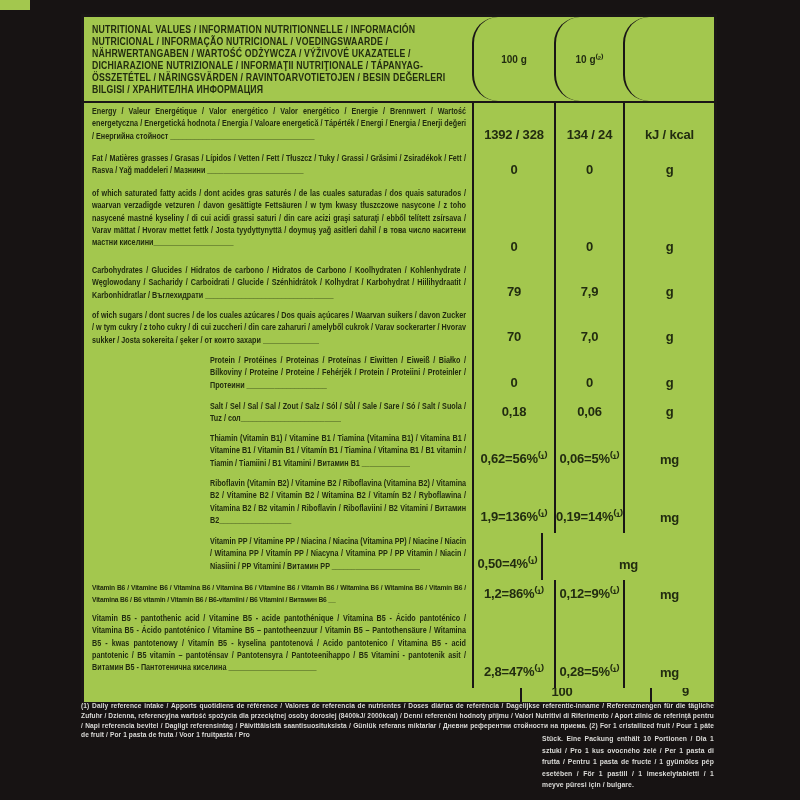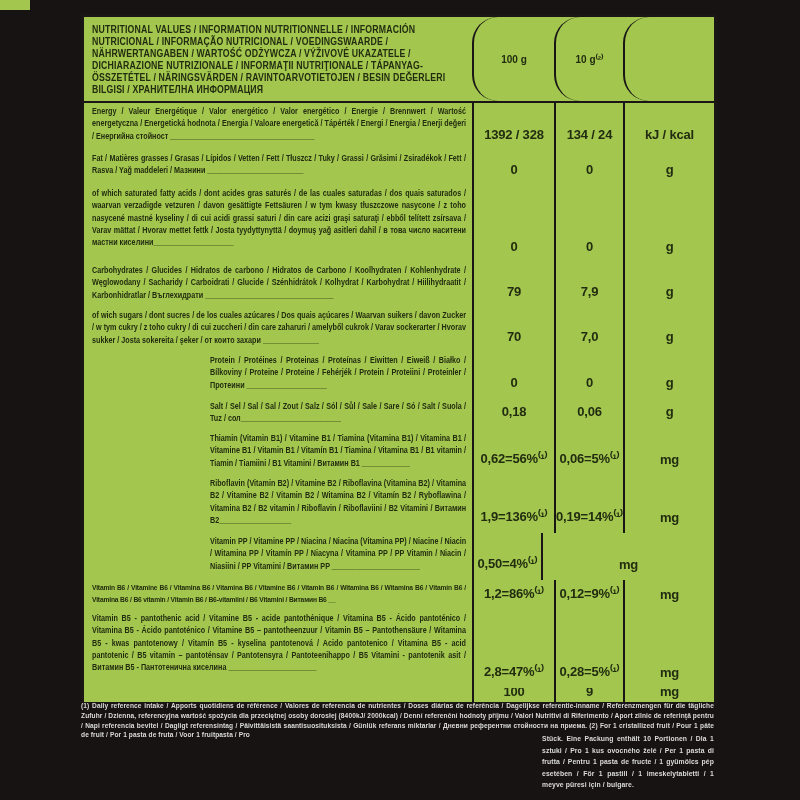--- a/index.html
+++ b/index.html
@@ -28,21 +28,21 @@
   }
   .txt{
     font-size:8.5px;font-weight:bold;line-height:12.3px;text-align:justify;
     width:441px;transform:scaleX(0.848);transform-origin:0 0;
     overflow-wrap:anywhere;letter-spacing:0;
   }
   .indent .txt{margin-left:118px;width:302px;}
   .tight .txt{font-size:7.9px;letter-spacing:-0.2px;}
   .val{font-size:13px;font-weight:bold;letter-spacing:-0.2px;white-space:nowrap;}
   .hval{font-size:10px;font-weight:bold;}
-  .row-caffeine .c{align-items:center;padding-bottom:8px;}
+  .row-caffeine .c{align-items:center;padding-bottom:8px;margin-left:48px;}
   .row-caffeine .lblcell{padding-top:0;margin-top:21px;}
   .row-salt .c{padding-bottom:11px;}
   .footnote-1{
     position:absolute;left:81px;top:701px;width:633px;
     color:#dbdbd8;font-size:6.6px;font-weight:bold;line-height:9.8px;
     text-align:justify;letter-spacing:0.1px;
   }
   .footnote-2{
     position:absolute;top:733px;right:86px;width:172px;
     color:#dbdbd8;font-size:6.8px;font-weight:bold;line-height:11.5px;

